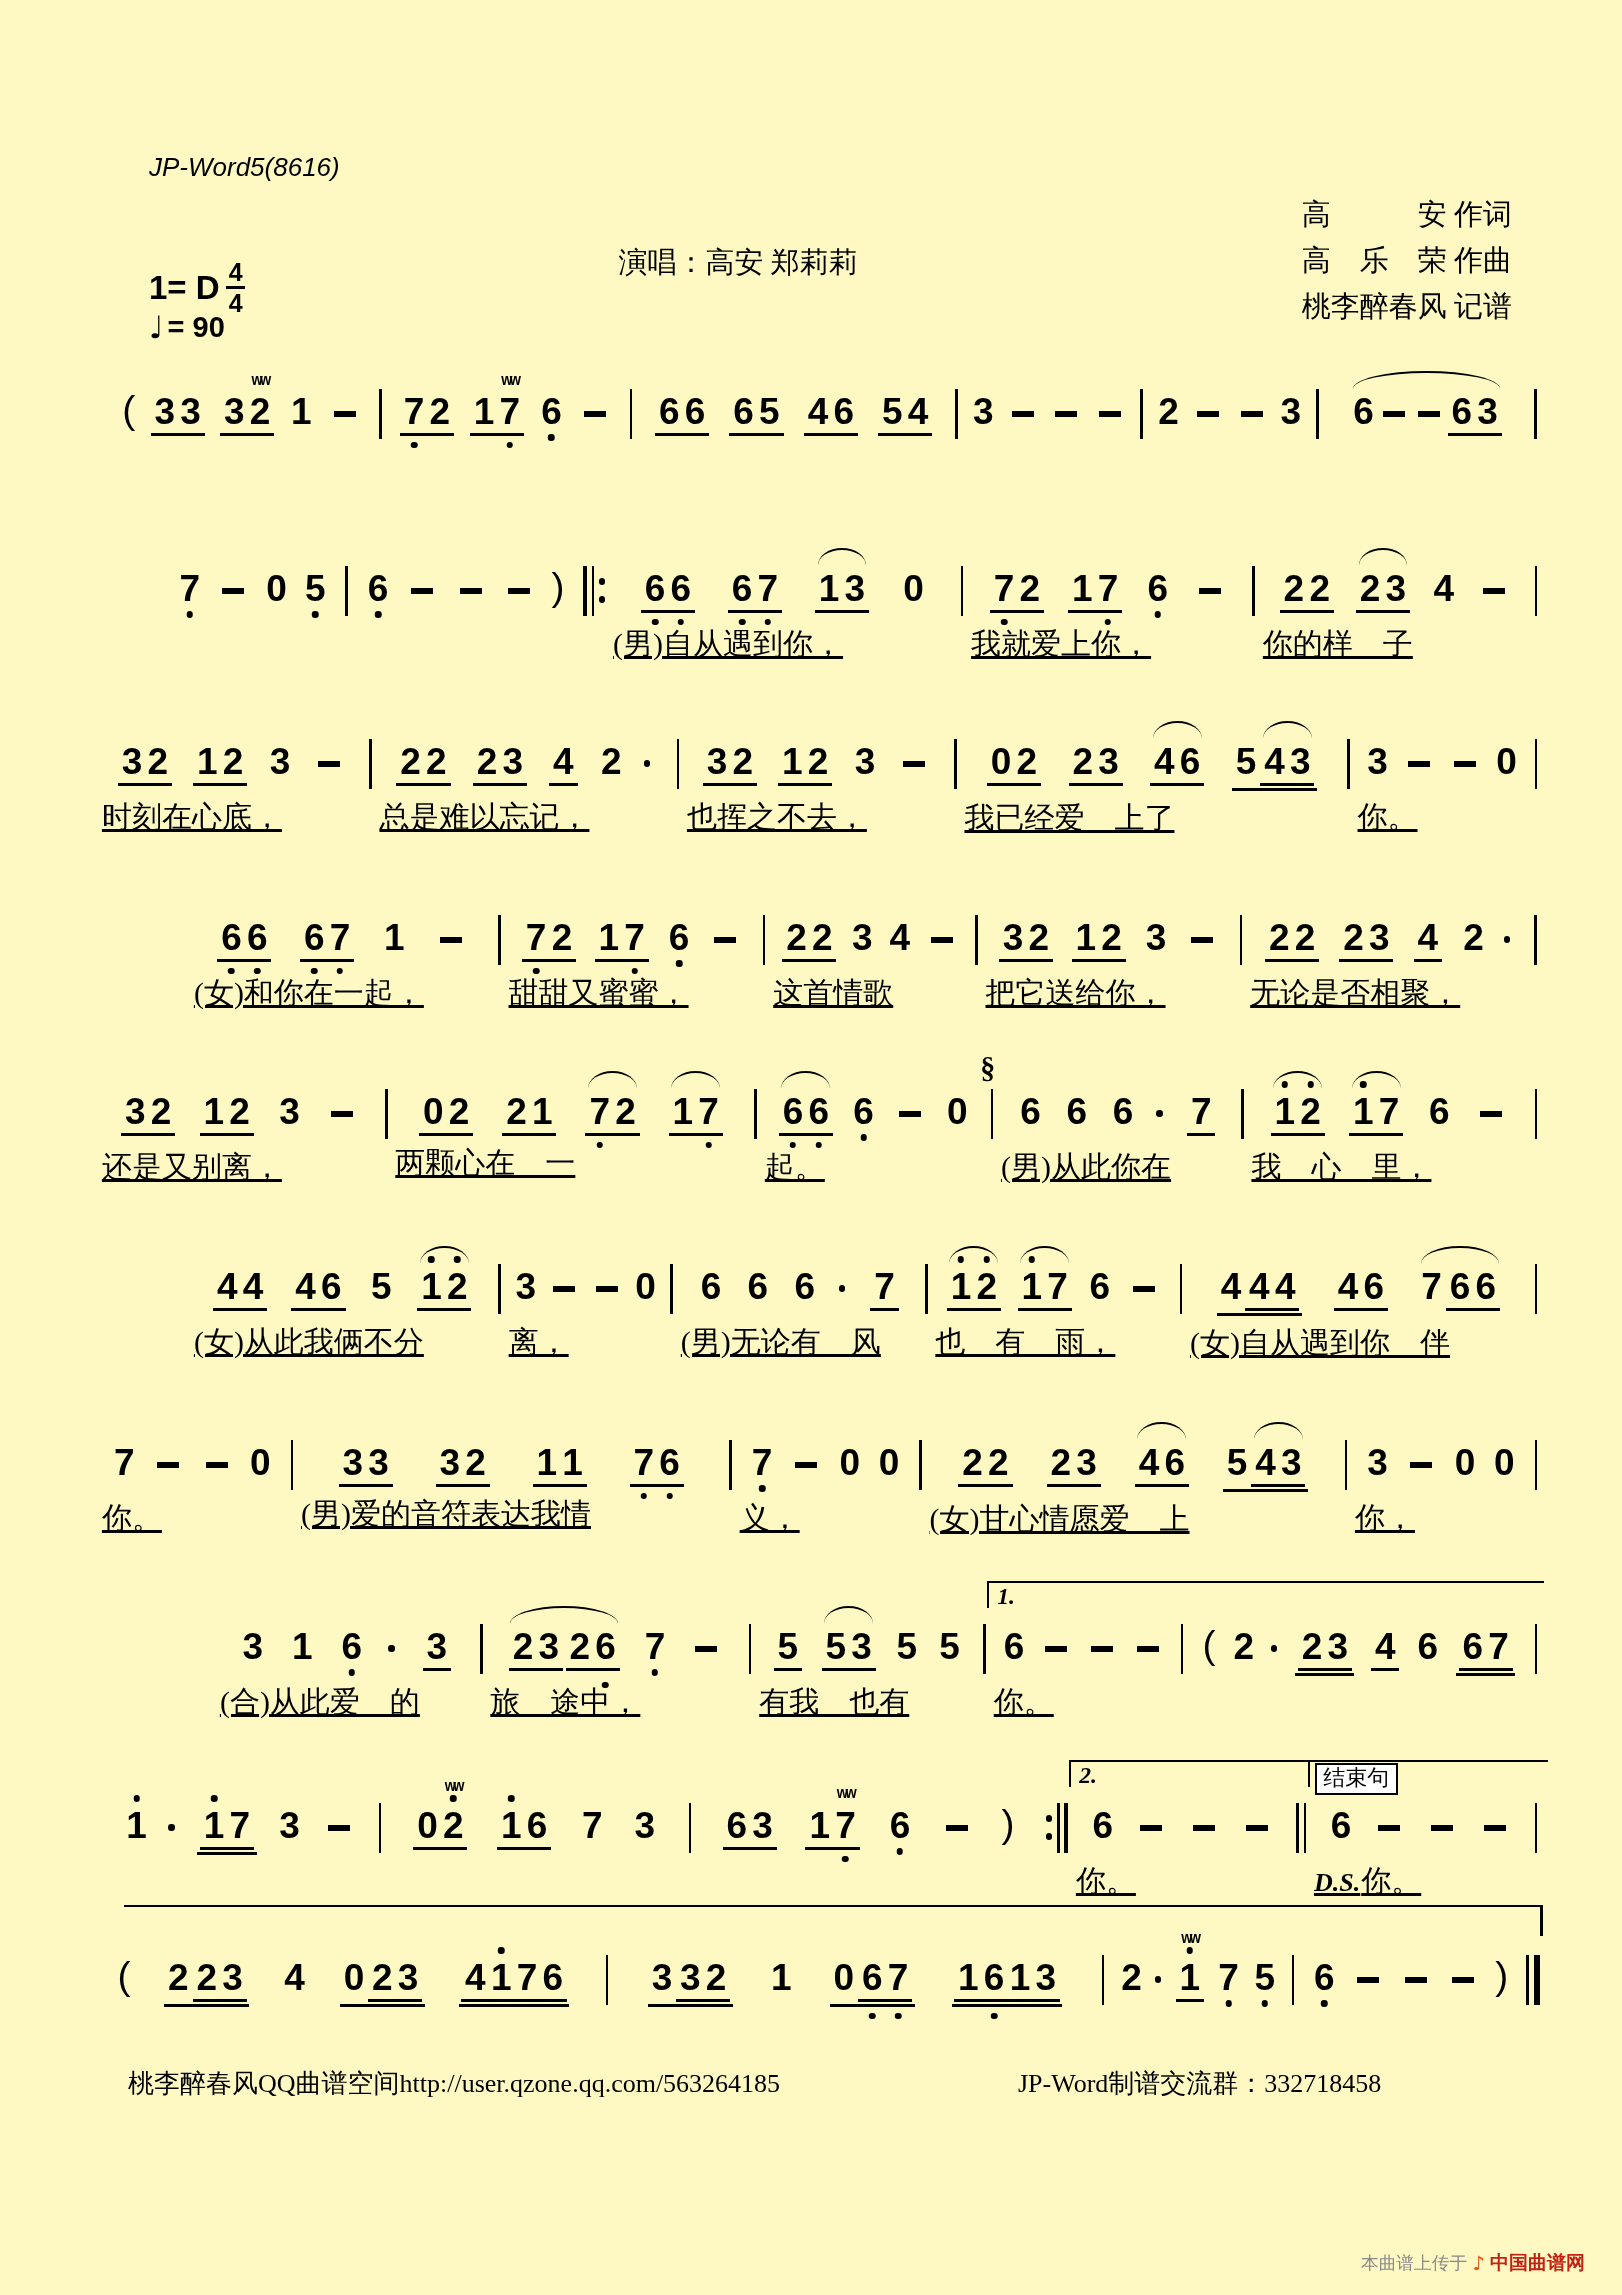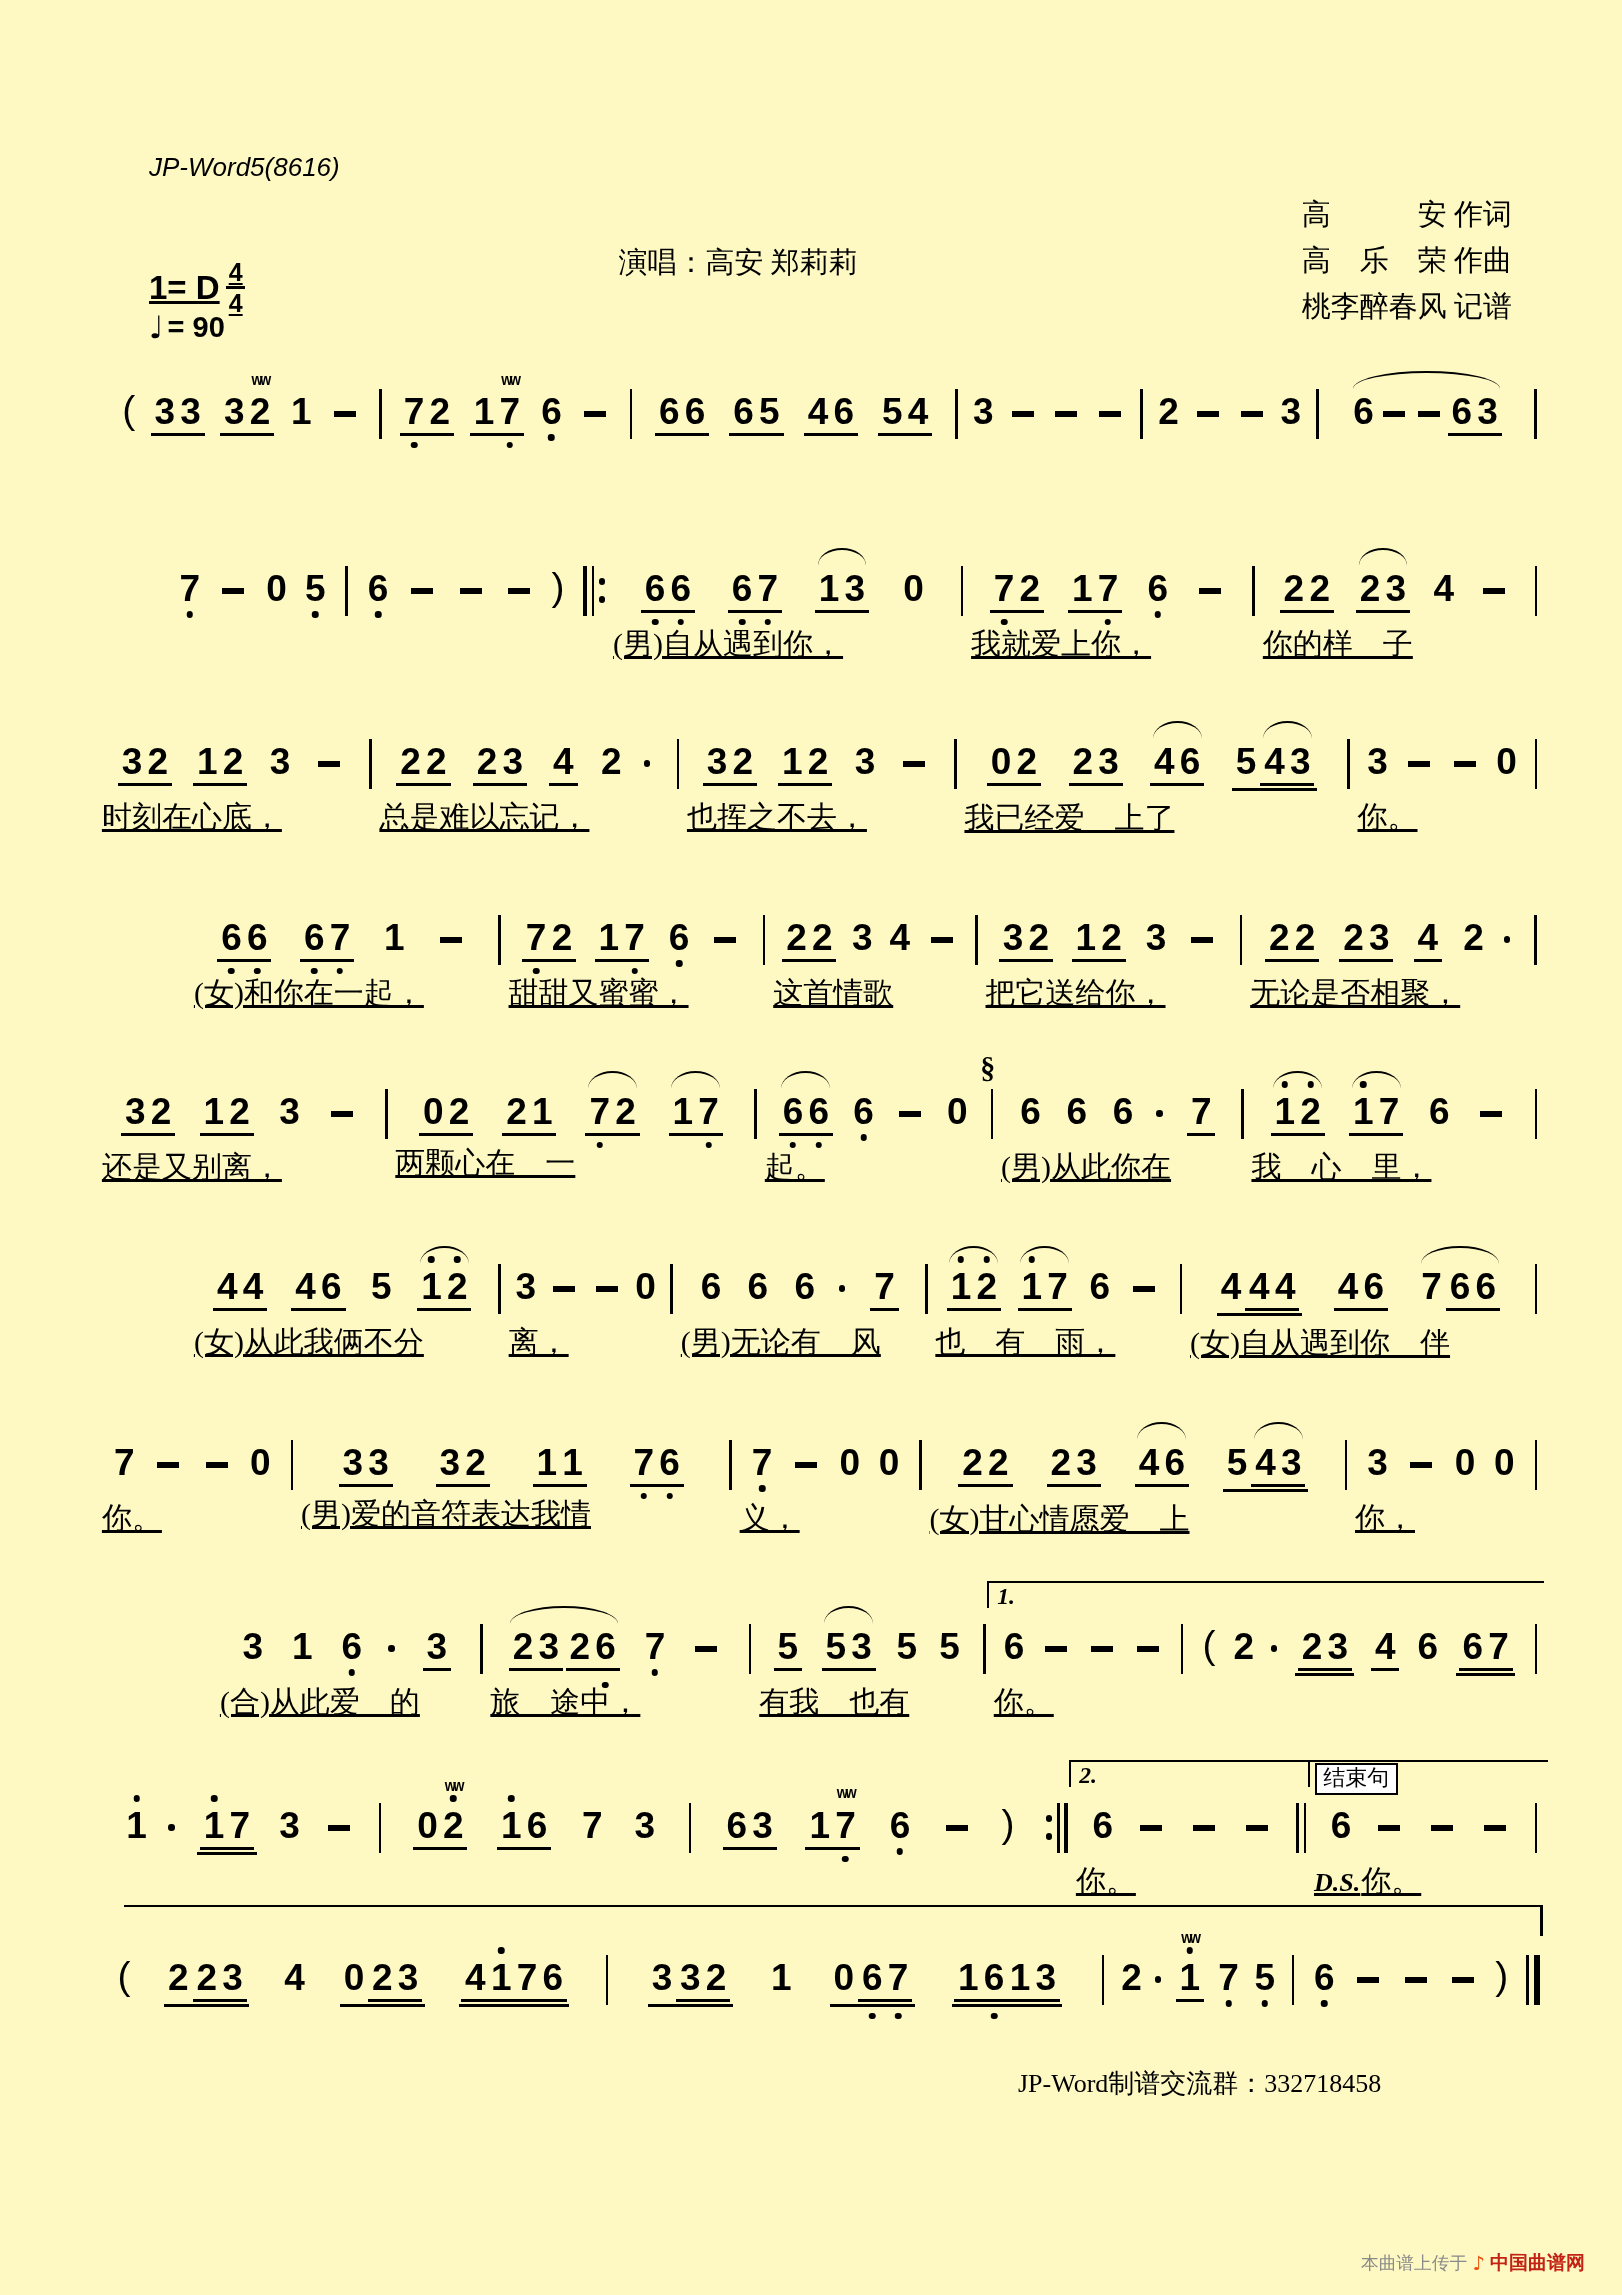--- a/index.html
+++ b/index.html
@@ -6,21 +6,21 @@
   .page{position:relative;width:1623px;height:2295px;background:#fef9c3;overflow:hidden;
         font-family:"Liberation Serif",serif;color:#000;}
   
   .watermark{position:absolute;left:149px;top:152px;font:italic 400 26px "Liberation Sans",sans-serif;}
   .title{position:absolute;left:739px;top:136px;transform:translateX(-50%);
          font:700 65px "Liberation Serif",serif;letter-spacing:9.2px;white-space:nowrap;margin:0;}
   .subtitle{position:absolute;left:738px;top:243px;transform:translateX(-50%);
             font:400 29px "Liberation Serif",serif;white-space:nowrap;}
   .credits{position:absolute;right:111px;top:191px;text-align:center;
            font:400 29px "Liberation Serif",serif;line-height:46px;white-space:nowrap;}
-  .keysig{position:absolute;left:149px;top:260px;font:700 33px "Liberation Sans",sans-serif;display:flex;align-items:center;gap:6.5px;text-decoration:underline;}
+  .keysig{position:absolute;left:149px;top:260px;font:700 33px "Liberation Sans",sans-serif;display:flex;align-items:center;gap:6.5px;}
   .frac{display:inline-flex;flex-direction:column;align-items:center;line-height:1;font-size:25px;}
   .frac .ftop{border-bottom:3.3px solid #000;padding:0 2.6px 1.3px;}
   .frac .fbot{padding-top:1.3px;}
   .tempo{position:absolute;left:149px;top:309px;font:700 29px "Liberation Sans",sans-serif;display:flex;align-items:center;gap:3.9px;}
   .tempo .nq{font-size:31px;font-family:"DejaVu Sans",sans-serif;}
   
   .system{position:absolute;display:flex;align-items:flex-start;}
   .meas{position:relative;display:flex;flex-direction:column;min-width:39px;}
   .mrow{display:flex;justify-content:space-evenly;align-items:flex-start;}
   .mlyr{margin-top:6.5px;font:400 30px "Liberation Serif",serif;white-space:nowrap;min-height:37px;padding-left:3.9px;text-decoration:underline;}
@@ -1023,20 +1023,21 @@
         </div>
         <div class="barwrap">
           <div class="bl"></div>
           <div class="bl thick"></div>
         </div>
       </div>
     </div>
 
   <div class="endline"></div>
 
+  <div class="footL">桃李醉春风QQ曲谱空间http://user.qzone.qq.com/563264185</div>
   <div class="footR">JP-Word制谱交流群：332718458</div>
 
   <div class="stamp">
     <span>本曲谱上传于</span>
     <span class="logo">♪</span>
     <span class="site">中国曲谱网</span>
   </div>
 </div>
 
 

